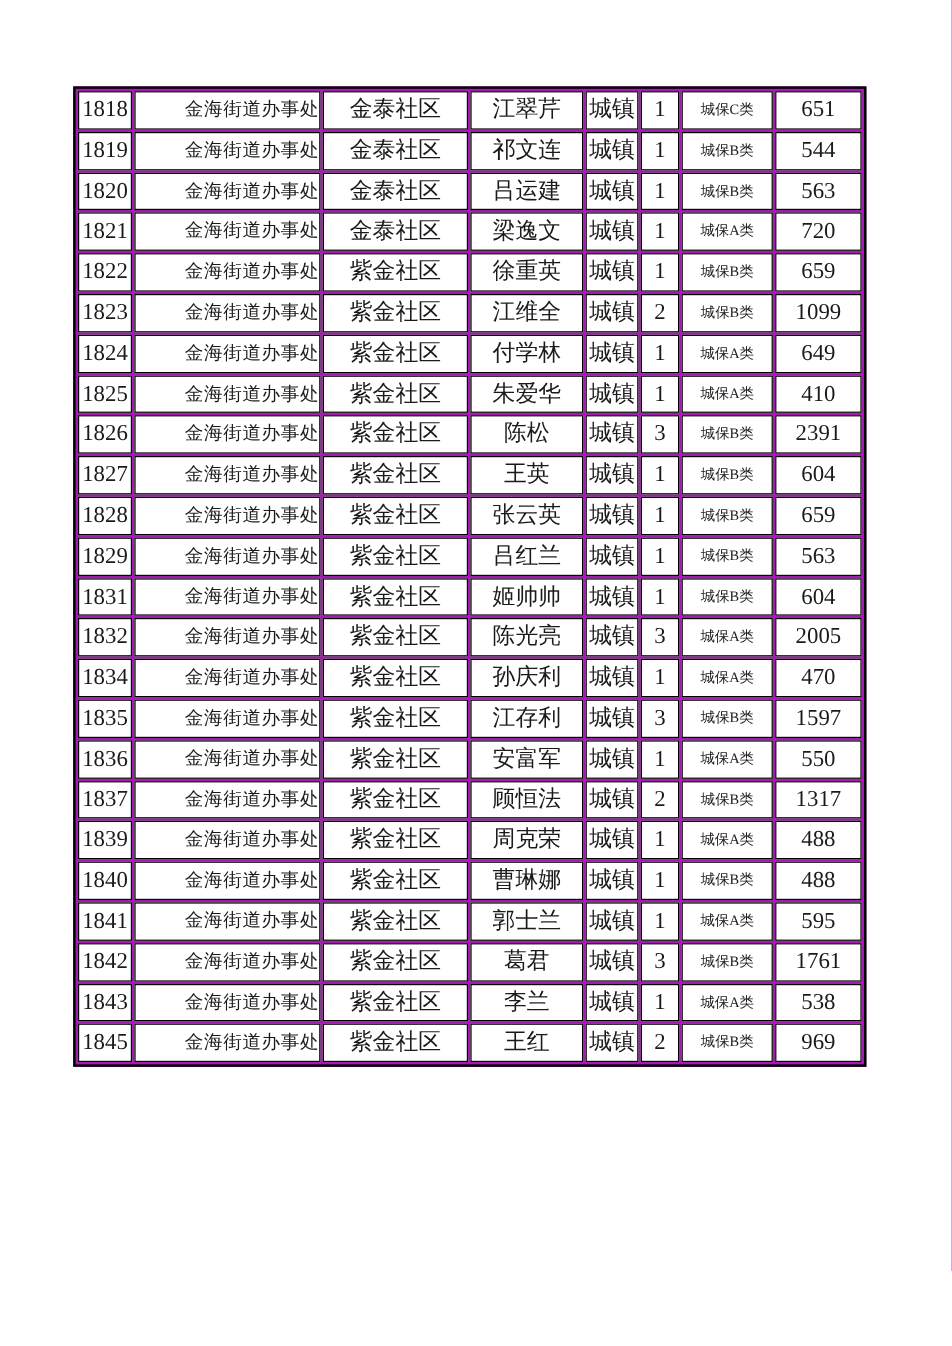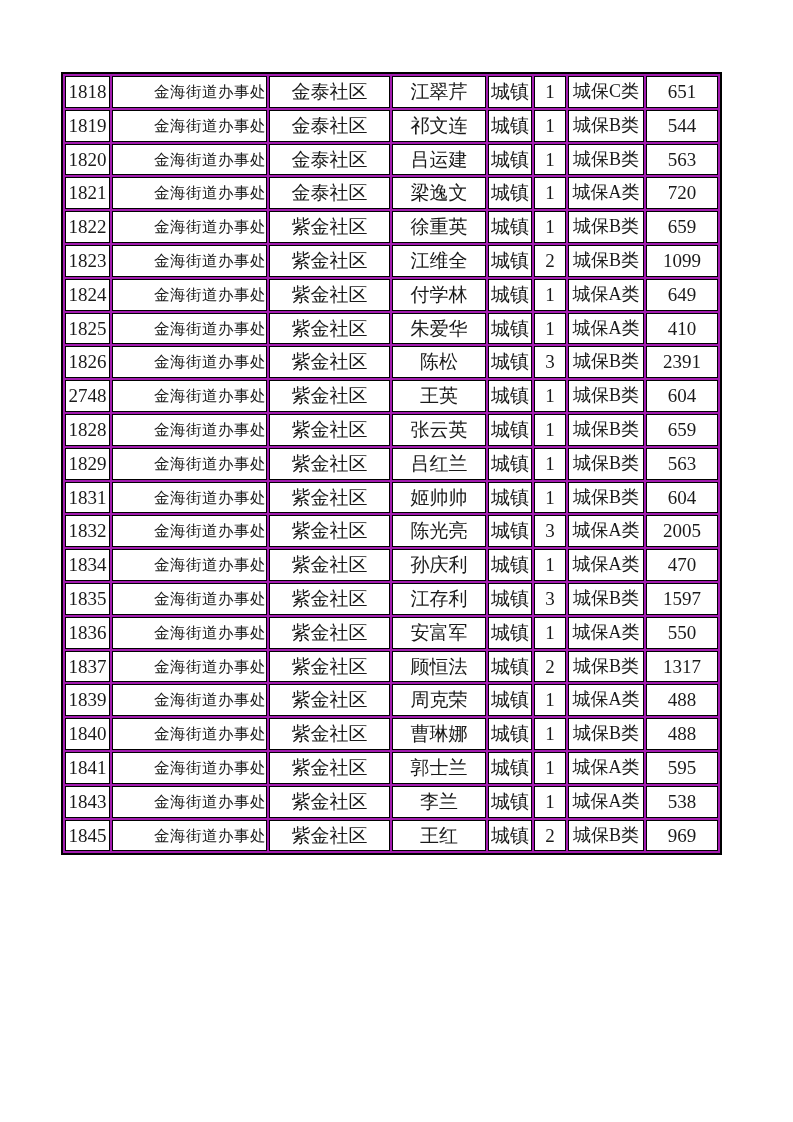--- a/index.html
+++ b/index.html
@@ -44,21 +44,21 @@
   col.c-residence { width: 44px; }
   col.c-count     { width: 32px; }
   col.c-category  { width: 76px; }
   col.c-amount    { width: 72px; }
   
   table.sheet td.cell-office {
     font-size: 15.5px;
     letter-spacing: 0.5px;
     padding-left: 41px;
   }
-  table.sheet td.cell-category { font-size: 18px; }
+  table.sheet td.cell-category { font-size: 12px; }
 </style>
 </head>
 <body>
 
 <div class="sheet-table-wrap">
   <table class="sheet">
     <colgroup>
       <col class="c-seq">
       <col class="c-office">
       <col class="c-community">
@@ -153,21 +153,21 @@
           <td class="cell-seq">1826</td>
           <td class="cell-office">金海街道办事处</td>
           <td class="cell-community">紫金社区</td>
           <td class="cell-name">陈松</td>
           <td class="cell-residence">城镇</td>
           <td class="cell-count">3</td>
           <td class="cell-category">城保B类</td>
           <td class="cell-amount">2391</td>
         </tr>
         <tr>
-          <td class="cell-seq">2748</td>
+          <td class="cell-seq">1827</td>
           <td class="cell-office">金海街道办事处</td>
           <td class="cell-community">紫金社区</td>
           <td class="cell-name">王英</td>
           <td class="cell-residence">城镇</td>
           <td class="cell-count">1</td>
           <td class="cell-category">城保B类</td>
           <td class="cell-amount">604</td>
         </tr>
         <tr>
           <td class="cell-seq">1828</td>
@@ -271,20 +271,30 @@
         </tr>
         <tr>
           <td class="cell-seq">1841</td>
           <td class="cell-office">金海街道办事处</td>
           <td class="cell-community">紫金社区</td>
           <td class="cell-name">郭士兰</td>
           <td class="cell-residence">城镇</td>
           <td class="cell-count">1</td>
           <td class="cell-category">城保A类</td>
           <td class="cell-amount">595</td>
+        </tr>
+        <tr>
+          <td class="cell-seq">1842</td>
+          <td class="cell-office">金海街道办事处</td>
+          <td class="cell-community">紫金社区</td>
+          <td class="cell-name">葛君</td>
+          <td class="cell-residence">城镇</td>
+          <td class="cell-count">3</td>
+          <td class="cell-category">城保B类</td>
+          <td class="cell-amount">1761</td>
         </tr>
         <tr>
           <td class="cell-seq">1843</td>
           <td class="cell-office">金海街道办事处</td>
           <td class="cell-community">紫金社区</td>
           <td class="cell-name">李兰</td>
           <td class="cell-residence">城镇</td>
           <td class="cell-count">1</td>
           <td class="cell-category">城保A类</td>
           <td class="cell-amount">538</td>

